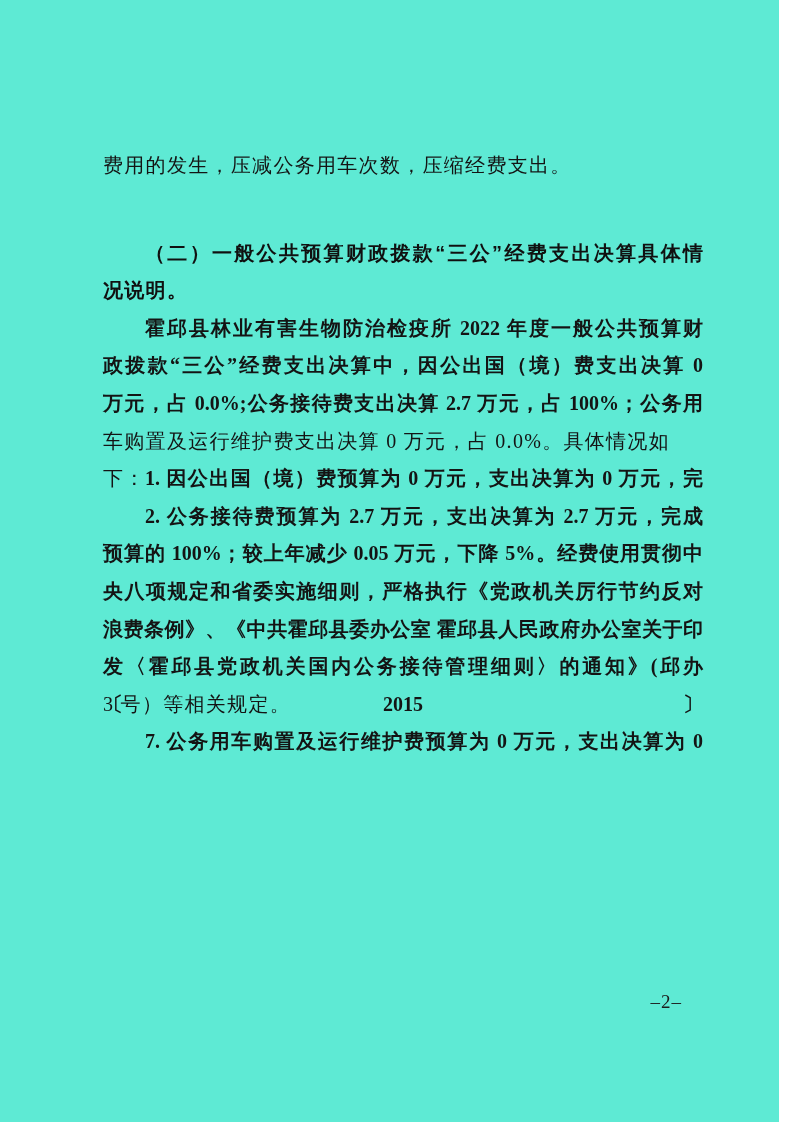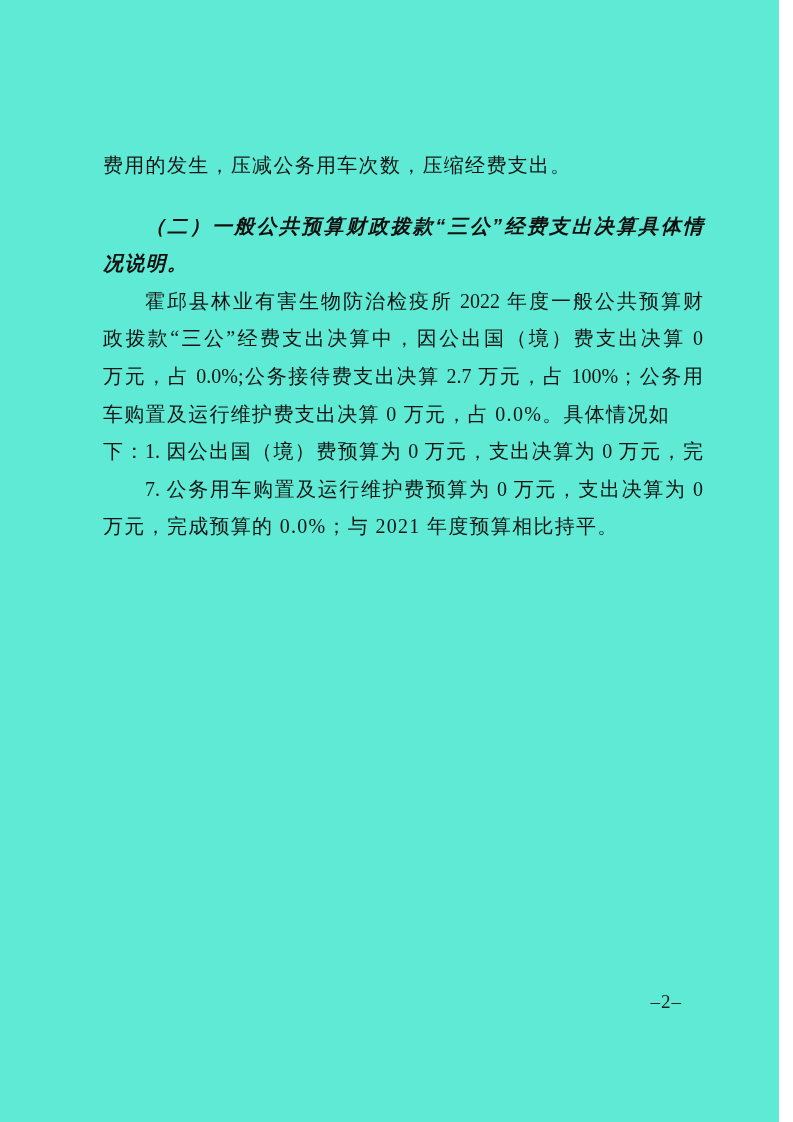--- a/index.html
+++ b/index.html
@@ -20,34 +20,34 @@
     position: absolute;
     left: 103px;
     top: 147px;
     width: 600px;
   }
   .para {
     margin: 0;
     padding: 0;
   }
   .para-heading {
-    margin-top: 23px;
-    font-style: italic;
+    margin-top: 50px;
   }
   .line {
     height: 37.6px;
     line-height: 37.6px;
     font-size: 20px;
     white-space: normal;
     overflow: visible;
   }
   
   .line-fill {
     text-align: justify;
     text-align-last: justify;
+    font-weight: bold;
   }
   
   .line-end {
     text-align: left;
     letter-spacing: 1.3px;
   }
   .line-indent {
     padding-left: 42px;
   }
   .para-heading .line {
@@ -80,18 +80,25 @@
       <div class="para para-body">
         <div class="line line-fill line-indent">霍邱县林业有害生物防治检疫所 2022 年度一般公共预算财</div>
         <div class="line line-fill">政拨款“三公”经费支出决算中，因公出国（境）费支出决算 0</div>
         <div class="line line-fill">万元，占 0.0%;公务接待费支出决算 2.7 万元，占 100%；公务用</div>
         <div class="line line-end">车购置及运行维护费支出决算 0 万元，占 0.0%。具体情况如下：</div>
       </div>
       <div class="para para-body">
         <div class="line line-fill line-indent">1. 因公出国（境）费预算为 0 万元，支出决算为 0 万元，完</div>
       </div>
       <div class="para para-body">
+        <div class="line line-fill line-indent">2. 公务接待费预算为 2.7 万元，支出决算为 2.7 万元，完成</div>
+        <div class="line line-fill">预算的 100%；较上年减少 0.05 万元，下降 5%。经费使用贯彻中</div>
+        <div class="line line-fill">央八项规定和省委实施细则，严格执行《党政机关厉行节约反对</div>
+        <div class="line line-fill">浪费条例》、《中共霍邱县委办公室 霍邱县人民政府办公室关于印</div>
+        <div class="line line-fill">发〈霍邱县党政机关国内公务接待管理细则〉的通知》(邱办〔2015〕</div>
+        <div class="line line-end">3 号）等相关规定。</div>
+      </div>
+      <div class="para para-body">
         <div class="line line-fill line-indent">7. 公务用车购置及运行维护费预算为 0 万元，支出决算为 0</div>
-        <div class="line line-end">万元，完成预算的 0.0%；与 2021 年度预算相比持平。</div>
       </div>
     </div>
   <div class="page-number">–2–</div>
 </div>
 
 </body></html>

